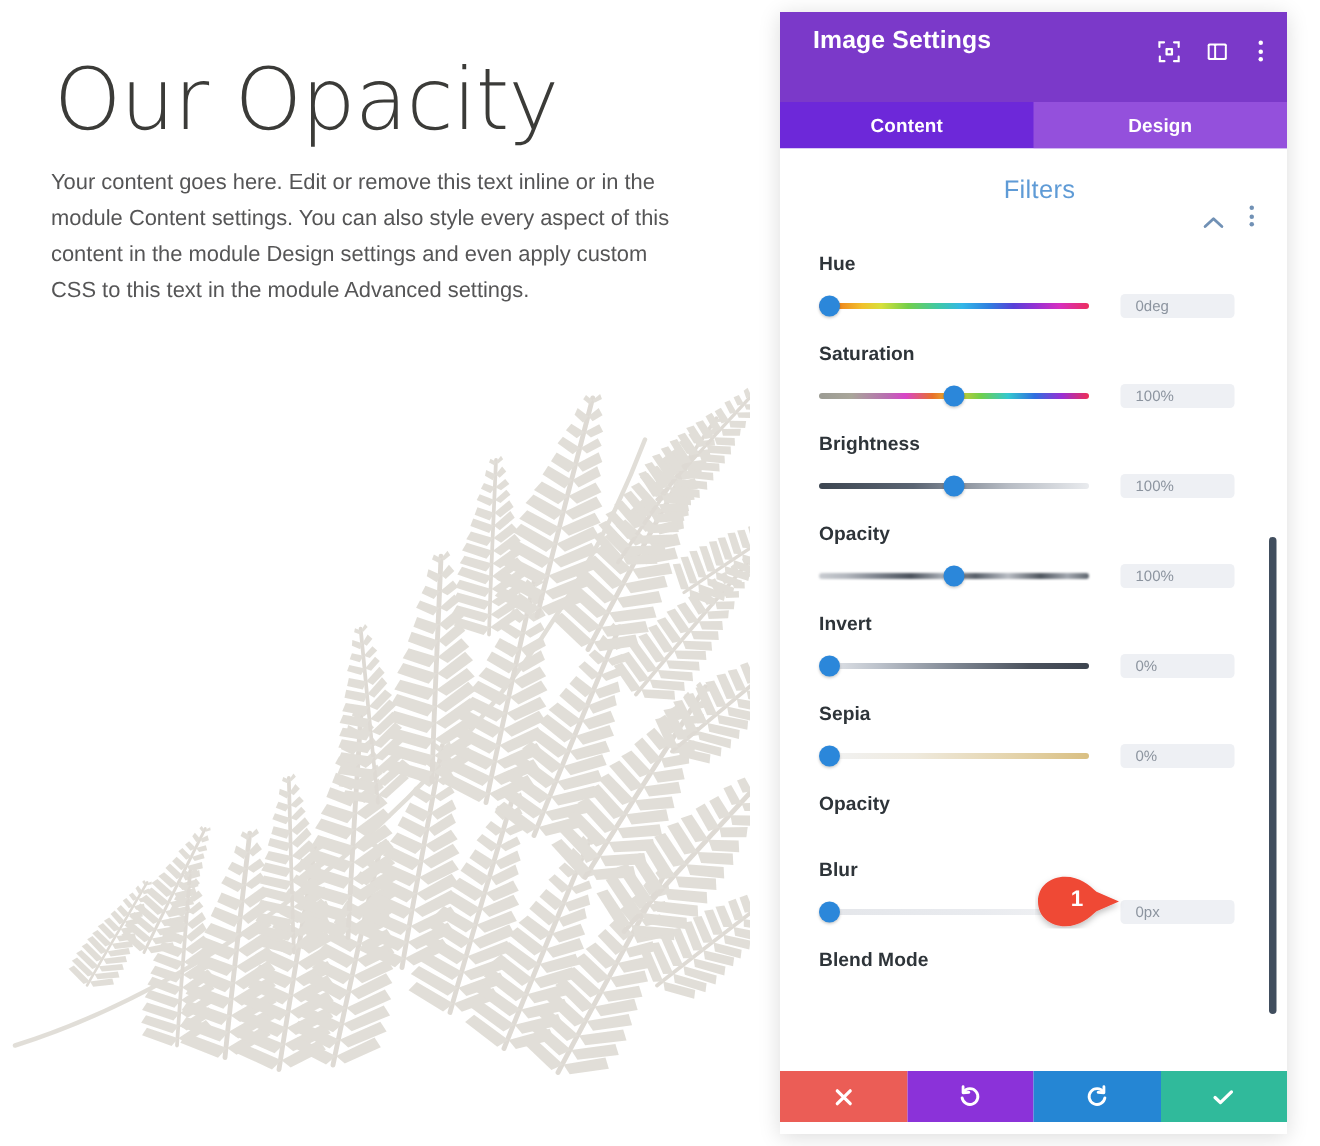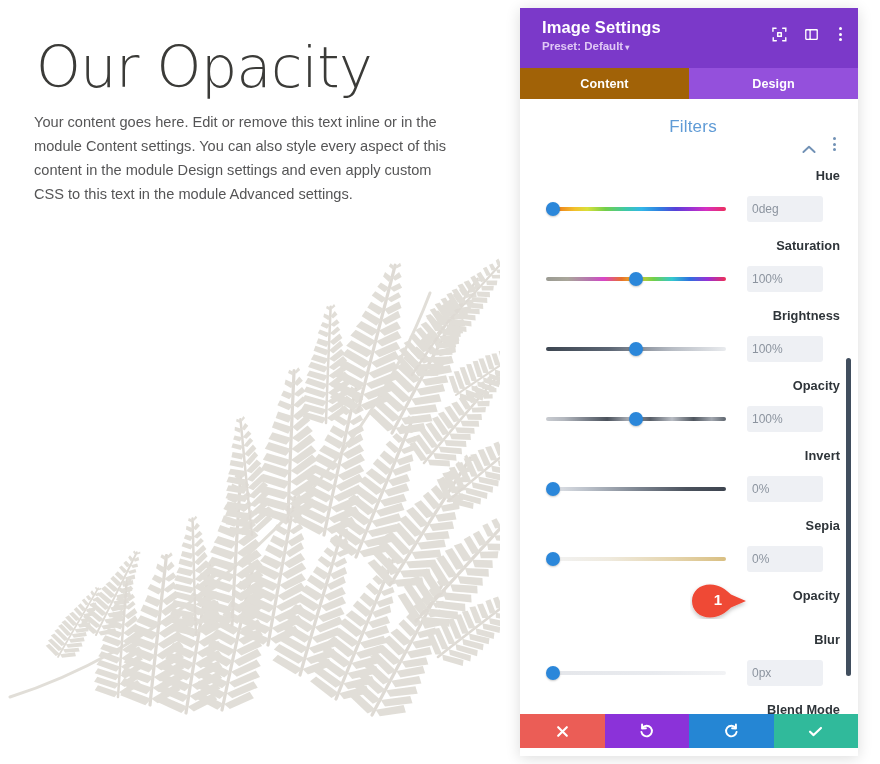--- a/index.html
+++ b/index.html
@@ -51,21 +51,21 @@
   .panel-preset { margin-top:3px; font-size:11.5px; color:#e0c8f5; font-weight:600; }
   .panel-preset .caret { font-size:8px; margin-left:2px; }
 
   .header-icons { position:absolute; right:12px; top:18px; display:flex; align-items:center; gap:16px; }
   .hicon { width:16px; height:16px; display:flex; align-items:center; justify-content:center; cursor:pointer; }
   .hicon svg { display:block; }
   .dots-v { display:flex; flex-direction:column; gap:2.5px; align-items:center; padding:0 4px; cursor:pointer; }
   .dots-v i { width:3px; height:3px; border-radius:50%; background:#fff; display:block; }
 
   
-  .tabs { display:flex; height:31px; background:#a16207; }
+  .tabs { display:flex; height:31px; background:#6d28d9; }
   .tab {
     flex:1 1 0; display:flex; align-items:center; justify-content:center;
     font-size:12.6px; color:#ffffff; font-weight:600; cursor:pointer;
     letter-spacing:0.1px;
   }
   .tab.active { background:#9450dc; }
 
   
   .panel-body {
     position:absolute; left:0; top:91px; right:0; bottom:0;
@@ -79,21 +79,20 @@
   .section-actions { margin-left:auto; display:flex; align-items:center; gap:13px; }
   .chev-up { width:14px; height:9px; cursor:pointer; }
   .dots-v.blue i { background:#7191b5; width:3px; height:3px; }
 
   .filters-list { padding:10px 0 0 0; }
 
   .filter-row { padding:7px 18px 9px 26px; }
   .filter-label {
     font-size:12.8px; color:#2e3439; font-weight:700; margin-bottom:13px;
     letter-spacing:0.05px;
-    text-align:right;
   }
   .slider-line { display:flex; align-items:center; }
 
   .slider { position:relative; width:180px; height:14px; }
   .track {
     position:absolute; left:0; top:5px; width:180px; height:4px;
     border-radius:2px;
   }
   .handle {
     position:absolute; top:0px; width:14px; height:14px;
@@ -130,24 +129,24 @@
       rgba(60,70,85,1) 0px, rgba(60,70,85,1) 5px,
       rgba(255,255,255,0) 5px, rgba(255,255,255,0) 9px);
     -webkit-mask-image: linear-gradient(90deg, rgba(0,0,0,1) 0%, rgba(0,0,0,0.22) 85%, rgba(0,0,0,0.1) 100%);
     mask-image: linear-gradient(90deg, rgba(0,0,0,1) 0%, rgba(0,0,0,0.22) 85%, rgba(0,0,0,0.1) 100%);
   }
   .track.blur {
     background:linear-gradient(90deg,#e4e6ea 0%,#e9ebef 60%,#f2f3f5 100%);
   }
 
   .value-box {
-    margin-left:21px; width:76px; height:26px;
+    margin-left:21px; width:76px; height:16px;
     background:#eef0f4; border-radius:3px;
-    display:flex; align-items:center; padding-left:5px;
-    font-size:12px; color:#8c949f;
+    display:flex; align-items:center; padding-left:10px;
+    font-size:10px; color:#8c949f;
   }
 
   
   .badge-marker {
     position:absolute; left:690px; top:583px; width:60px; height:36px; z-index:30;
     pointer-events:none;
   }
   .badge-marker .num {
     position:absolute; left:14px; top:8px; width:28px; text-align:center;
     font-size:15px; color:#fff; font-weight:700; font-family:"Liberation Sans", sans-serif;
@@ -325,23 +324,20 @@
             </g>
         </g>
       </svg>
     </div>
   </div>
 
   <div class="panel">
 
     <div class="panel-header">
       <div class="panel-title">Image Settings</div>
-      <div class="panel-preset">
-        <span>Preset: Default</span><span class="caret">▾</span>
-      </div>
 
       <div class="header-icons">
         <span class="hicon">
           <svg width="15" height="15" viewBox="0 0 16 16">
             <path d="M1 4.6V1.3h3.3M11.4 1.3h3.3v3.3M14.7 11.4v3.3h-3.3M4.6 14.7H1.3v-3.3" fill="none" stroke="#ffffff" stroke-width="1.5" stroke-linecap="round"></path>
             <rect x="5.3" y="5.3" width="5.4" height="5.4" rx="0.7" fill="#ffffff"></rect>
             <rect x="6.9" y="6.9" width="2.2" height="2.2" rx="0.4" fill="#7b39c9"></rect>
           </svg>
         </span>
         <span class="hicon">

